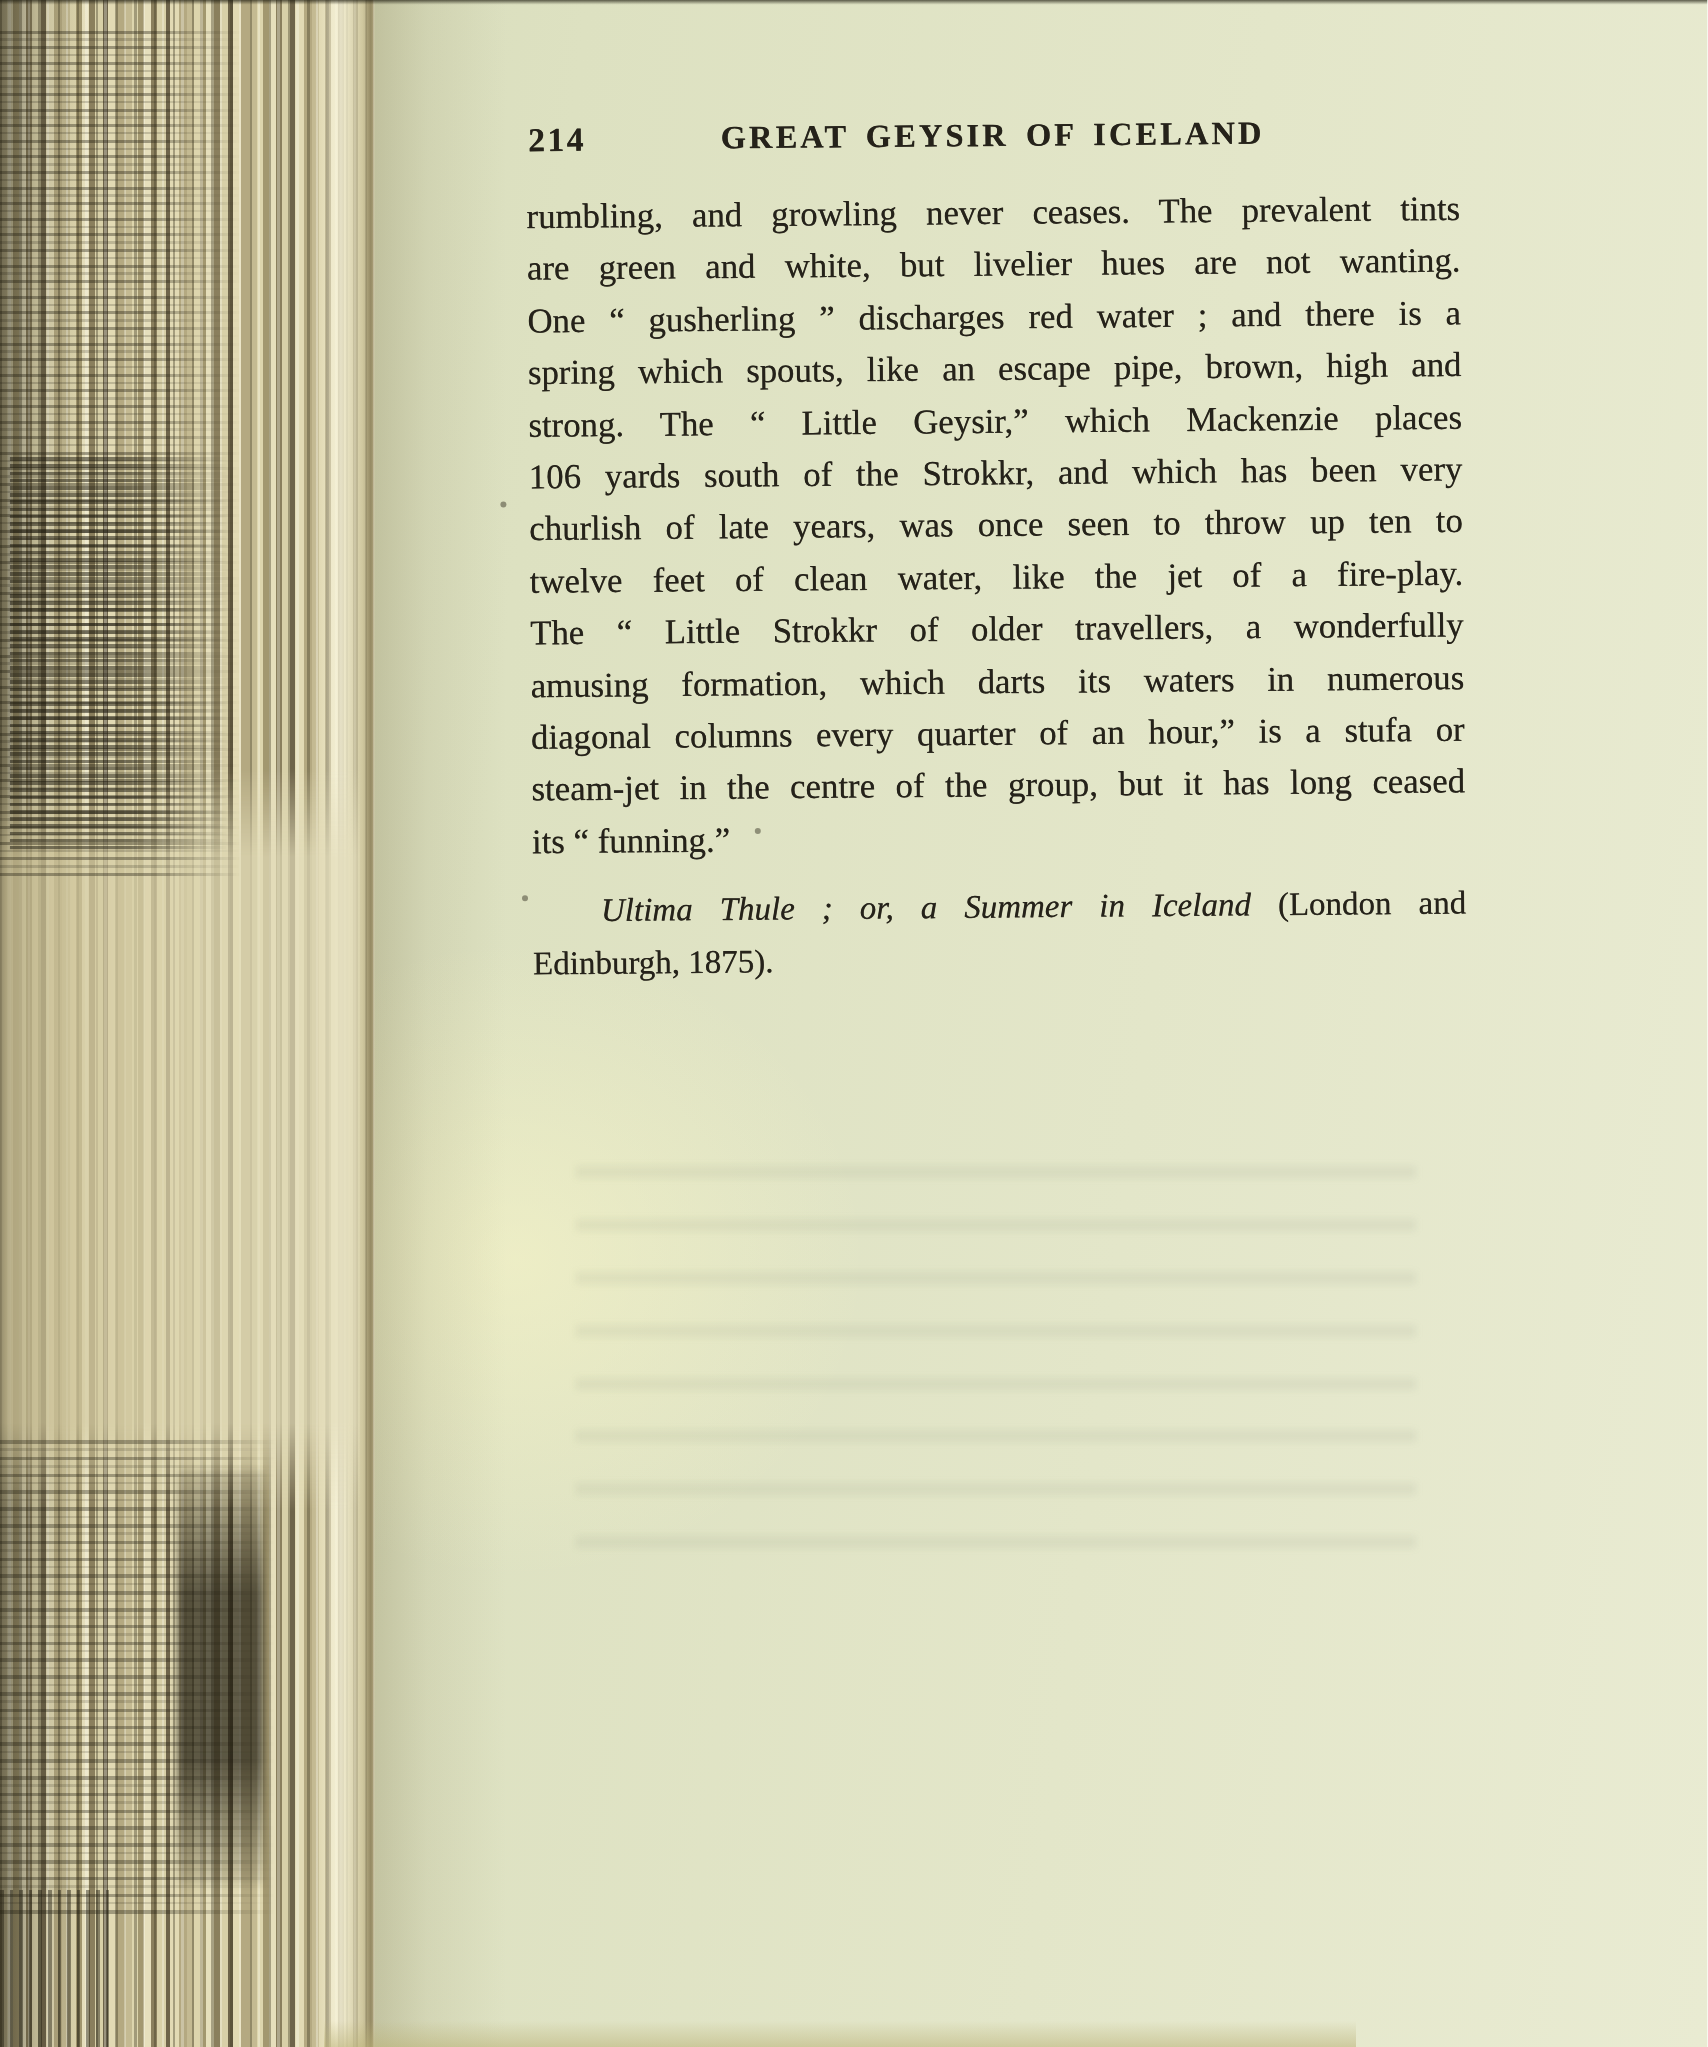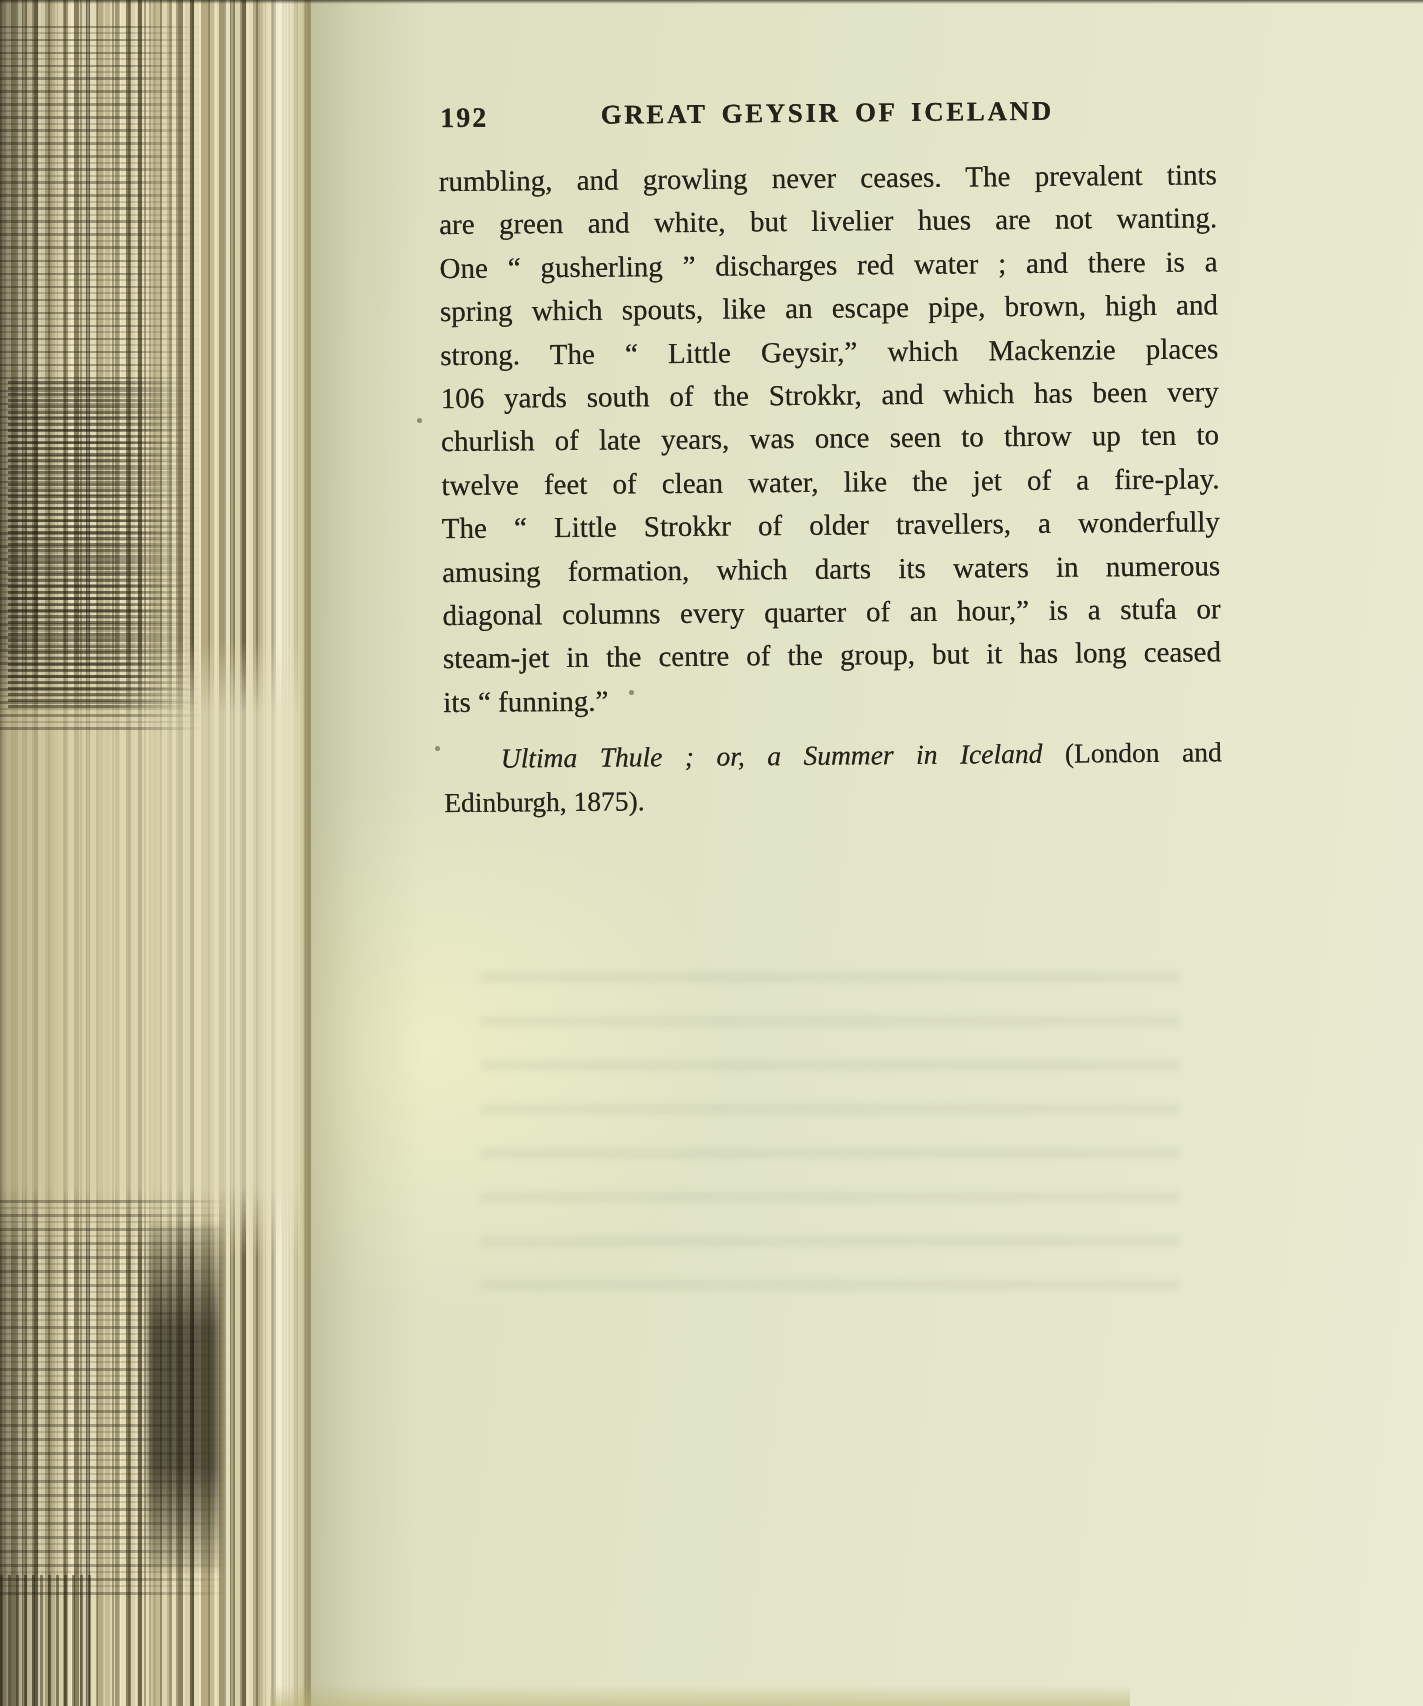--- a/index.html
+++ b/index.html
@@ -143,21 +143,21 @@
   <div class="fold-shadow"></div>
   <div class="top-edge-line"></div>
   <div class="bottom-strip"></div>
 
   <div class="speck" style="left:417px; top:418px;"></div>
   <div class="speck" style="left:435px; top:746px;"></div>
   <div class="speck" style="left:629px; top:690px;"></div>
 
   <div class="page">
     <div class="running-head">
-      <span class="page-num">192</span>
+      <span class="page-num">214</span>
       <span class="head-title">GREAT GEYSIR OF ICELAND</span>
     </div>
 
     <div class="body-text">
         <div class="body-line">rumbling, and growling never ceases. The prevalent tints</div>
         <div class="body-line">are green and white, but livelier hues are not wanting.</div>
         <div class="body-line">One “ gusherling ” discharges red water ; and there is a</div>
         <div class="body-line">spring which spouts, like an escape pipe, brown, high and</div>
         <div class="body-line">strong. The “ Little Geysir,” which Mackenzie places</div>
         <div class="body-line">106 yards south of the Strokkr, and which has been very</div>

